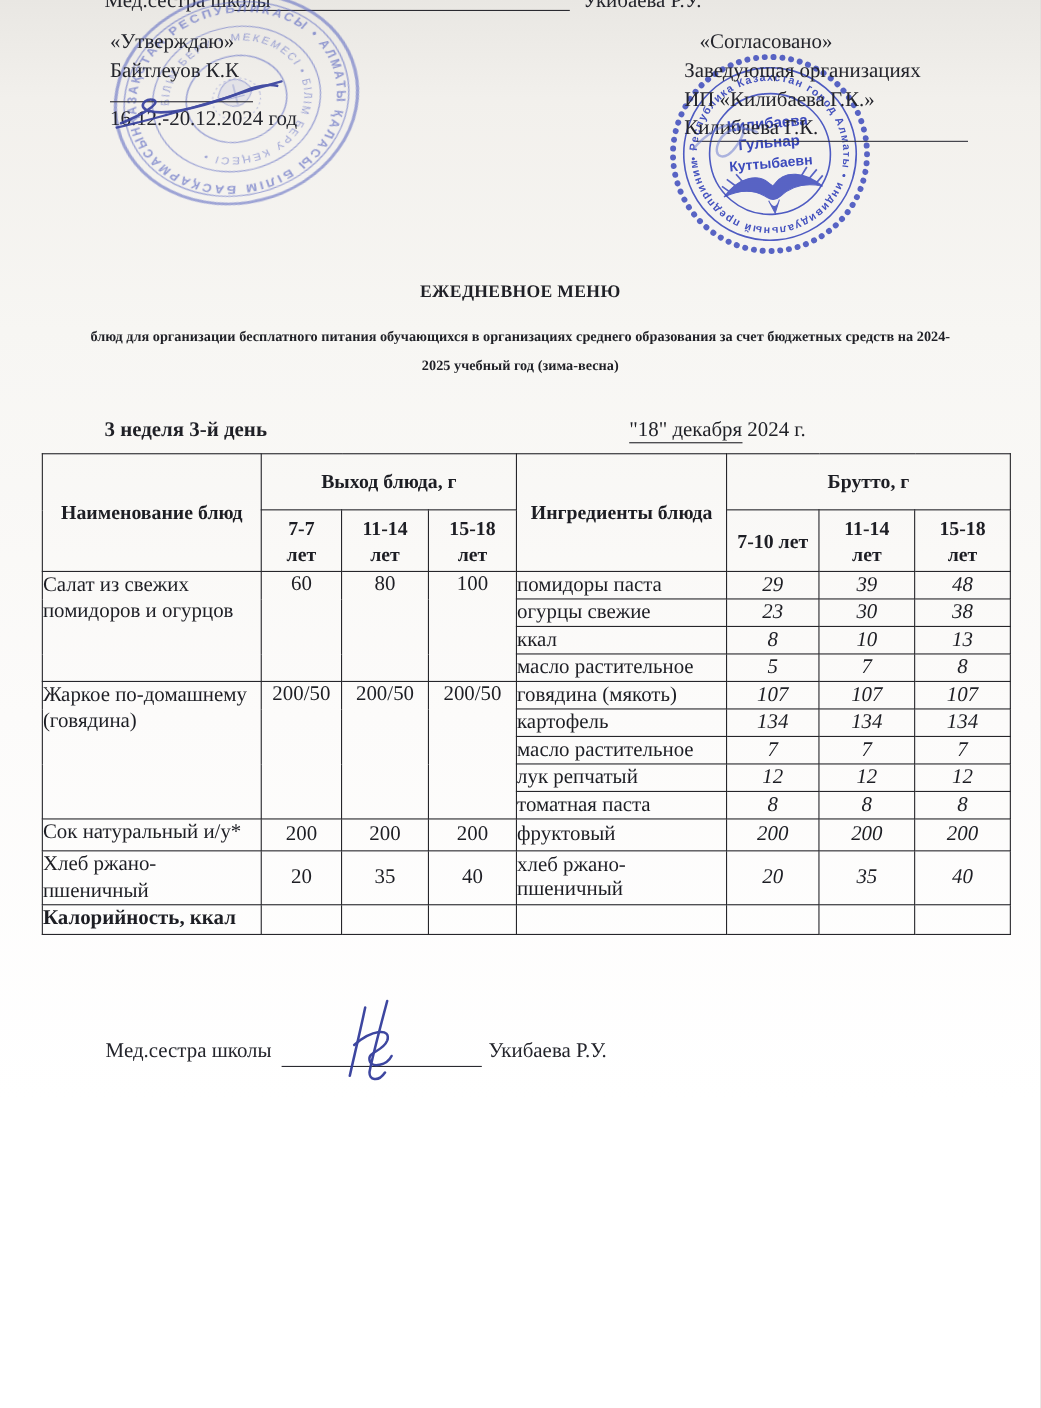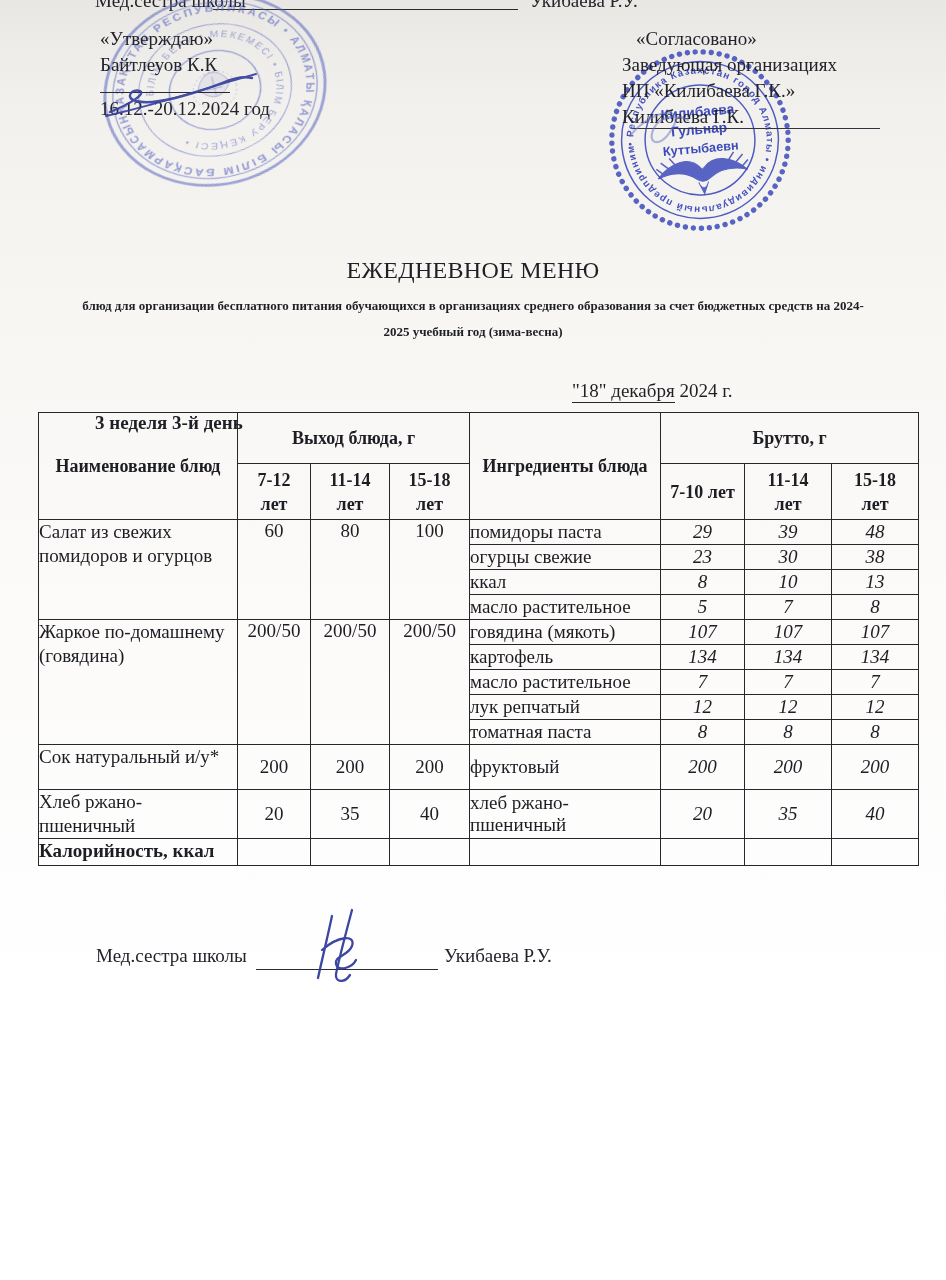--- a/index.html
+++ b/index.html
@@ -22,23 +22,23 @@
   .approve-right{left:622px;top:26px;z-index:3;}
   .approve-right .q{margin-left:14px;}
   .approve-left div,.approve-right div{white-space:nowrap;}
   .sigline{width:130px;border-bottom:1.7px solid #2a2a30;height:14px;margin-bottom:3px;}
   .right-sigline{left:633px;top:128px;width:247px;border-bottom:1.5px solid #33343c;z-index:4;}
   
   .stamp-left{left:95px;top:-30px;transform:rotate(-14deg) scaleY(.85);filter:blur(.4px);z-index:2;}
   .stamp-right{left:602px;top:42px;transform:rotate(-5deg);z-index:2;}
   .sig-svg{z-index:5;}
   
-  .title{left:0;top:257px;width:946px;text-align:center;font-size:24px;font-weight:normal;letter-spacing:.3px;}
+  .title{left:0;top:257px;width:946px;text-align:center;font-size:16px;font-weight:bold;letter-spacing:.3px;}
   .subtitle{left:73px;top:293px;width:800px;text-align:center;font-size:13px;font-weight:bold;line-height:26px;}
-  .week{left:95px;top:380px;font-size:19px;font-weight:bold;margin-top:32px;}
+  .week{left:95px;top:380px;font-size:19px;font-weight:bold;}
   .date{left:572px;top:380px;font-size:19px;}
   .date .u{border-bottom:1.6px solid #26262b;padding-bottom:1px;}
   
   .menu-table{left:38px;top:412px;border-collapse:collapse;table-layout:fixed;width:880px;font-family:"Liberation Serif",serif;font-size:19px;color:#1d1e24;}
   .menu-table th,.menu-table td{border:1.6px solid #26262b;padding:0;overflow:hidden;}
   .menu-table thead th{font-weight:bold;font-size:18px;text-align:center;vertical-align:middle;white-space:pre-line;line-height:24px;padding:2px 1px;}
   .menu-table tr.h1{height:51px;}
   .menu-table tr.h2{height:56px;}
   .c-dish{text-align:left;vertical-align:top;padding:1px 4px 0 6px;line-height:24px;}
   .c-out{text-align:center;vertical-align:top;padding-top:1px;}
@@ -153,21 +153,21 @@
         <col style="width:87px">
     </colgroup>
     <thead>
       <tr class="h1">
         <th rowspan="2">Наименование блюд</th>
         <th colspan="3">Выход блюда, г</th>
         <th rowspan="2">Ингредиенты блюда</th>
         <th colspan="3">Брутто, г</th>
       </tr>
       <tr class="h2">
-        <th>7-12
+        <th>7-7
 лет</th>
         <th>11-14
 лет</th>
         <th>15-18
 лет</th>
         <th>7-10 лет</th>
         <th>11-14
 лет</th>
         <th>15-18
 лет</th>
@@ -229,21 +229,21 @@
           <td class="c-num">12</td>
           <td class="c-num">12</td>
           <td class="c-num">12</td>
         </tr>
         <tr style="height: 25px;">
           <td class="c-ing">томатная паста</td>
           <td class="c-num">8</td>
           <td class="c-num">8</td>
           <td class="c-num">8</td>
         </tr>
-        <tr style="height: 45px;">
+        <tr style="height: 29px;">
           <td class="c-dish" rowspan="1">Сок натуральный и/у*</td>
           <td class="c-out vmid" rowspan="1">200</td>
           <td class="c-out vmid" rowspan="1">200</td>
           <td class="c-out vmid" rowspan="1">200</td>
           <td class="c-ing">фруктовый</td>
           <td class="c-num">200</td>
           <td class="c-num">200</td>
           <td class="c-num">200</td>
         </tr>
         <tr style="height: 45px;">

